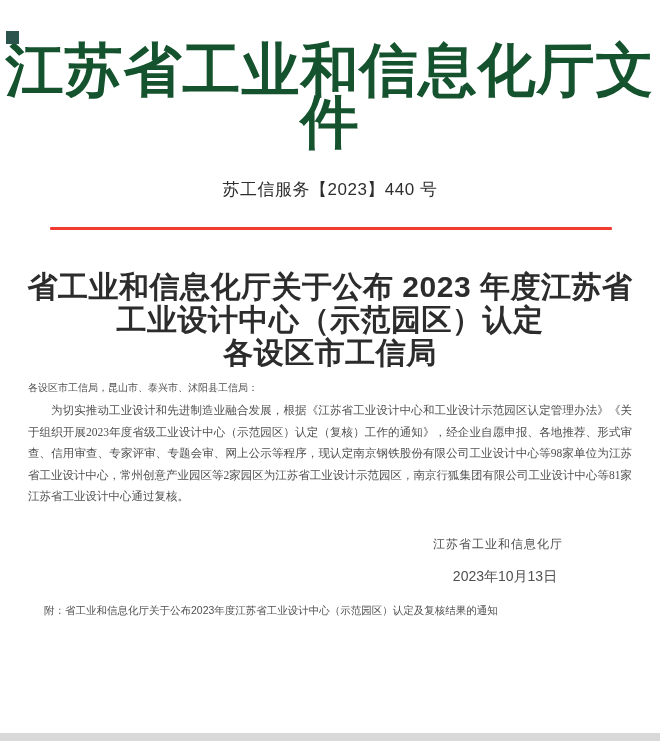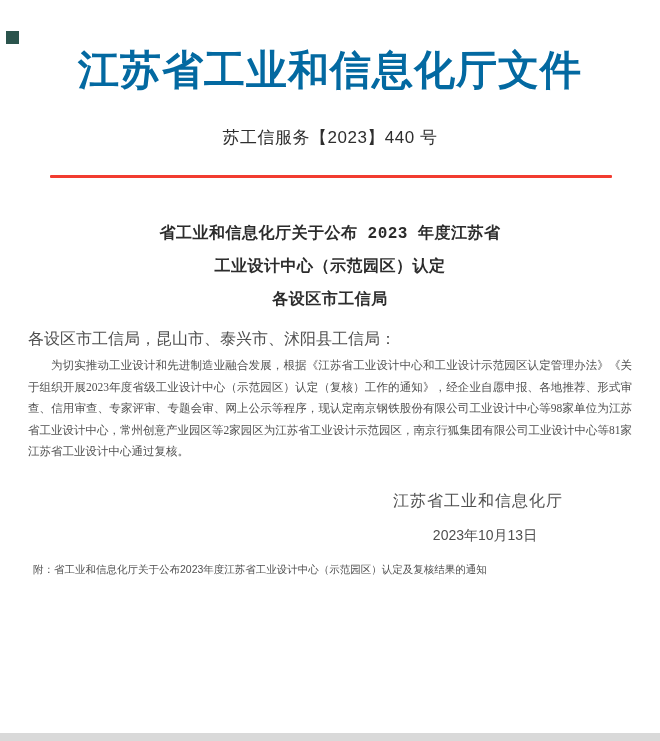--- a/index.html
+++ b/index.html
@@ -19,54 +19,53 @@
       position: absolute;
       left: 6px;
       top: 31px;
       width: 13px;
       height: 13px;
       background: #2b544d;
     }
     .header-title {
       padding-top: 44px;
       text-align: center;
-      font-family: Liberation Serif, serif;
+      font-family: Liberation Sans, sans-serif;
       font-weight: bold;
-      font-size: 41px;
+      font-size: 58px;
       line-height: 52px;
       letter-spacing: 1px;
-      color: #0369a1;
+      color: #14532d;
     }
     .doc-number {
       margin-top: 30px;
       text-align: center;
       font-size: 17px;
       letter-spacing: 0.5px;
       color: #2e2e2e;
       font-weight: 500;
     }
     .red-rule {
       margin: 26px 48px 0 50px;
       height: 3px;
       background: #f23c30;
       border-radius: 1px;
     }
     .notice-title {
       margin-top: 40px;
       text-align: center;
-      font-size: 16px;
+      font-size: 30px;
       line-height: 33px;
       font-weight: bold;
       color: #2c2c2c;
       letter-spacing: 0.5px;
-      font-family: Liberation Mono, monospace;
     }
     .addressee {
       margin: 12px 28px 0 28px;
-      font-size: 16px;
+      font-size: 10px;
       color: #4f4f4f;
     }
     .body-paragraph {
       margin: 0 28px;
       padding-top: 5px;
       text-indent: 2em;
       text-align: justify;
       font-size: 11.5px;
       line-height: 21.5px;
       color: #4f4f4f;
@@ -81,32 +80,32 @@
     .signature-block {
       margin-top: 28px;
       margin-right: 97px;
       text-align: right;
     }
     .signature-inner {
       display: inline-block;
       text-align: center;
     }
     .issuer {
-      font-size: 16px;
+      font-size: 12px;
       color: #4f4f4f;
       letter-spacing: 1px;
     }
     .issue-date {
       margin-top: 15px;
       font-size: 14px;
       color: #4f4f4f;
       padding-left: 14px;
     }
     .footer-note {
-      margin: 18px 28px 0 33px;
+      margin: 18px 28px 0 44px;
       font-size: 10.5px;
       color: #4f4f4f;
     }
     .footer-bar {
       position: absolute;
       left: 0;
       bottom: 0;
       width: 660px;
       height: 8px;
       background: #d9d9d9;

